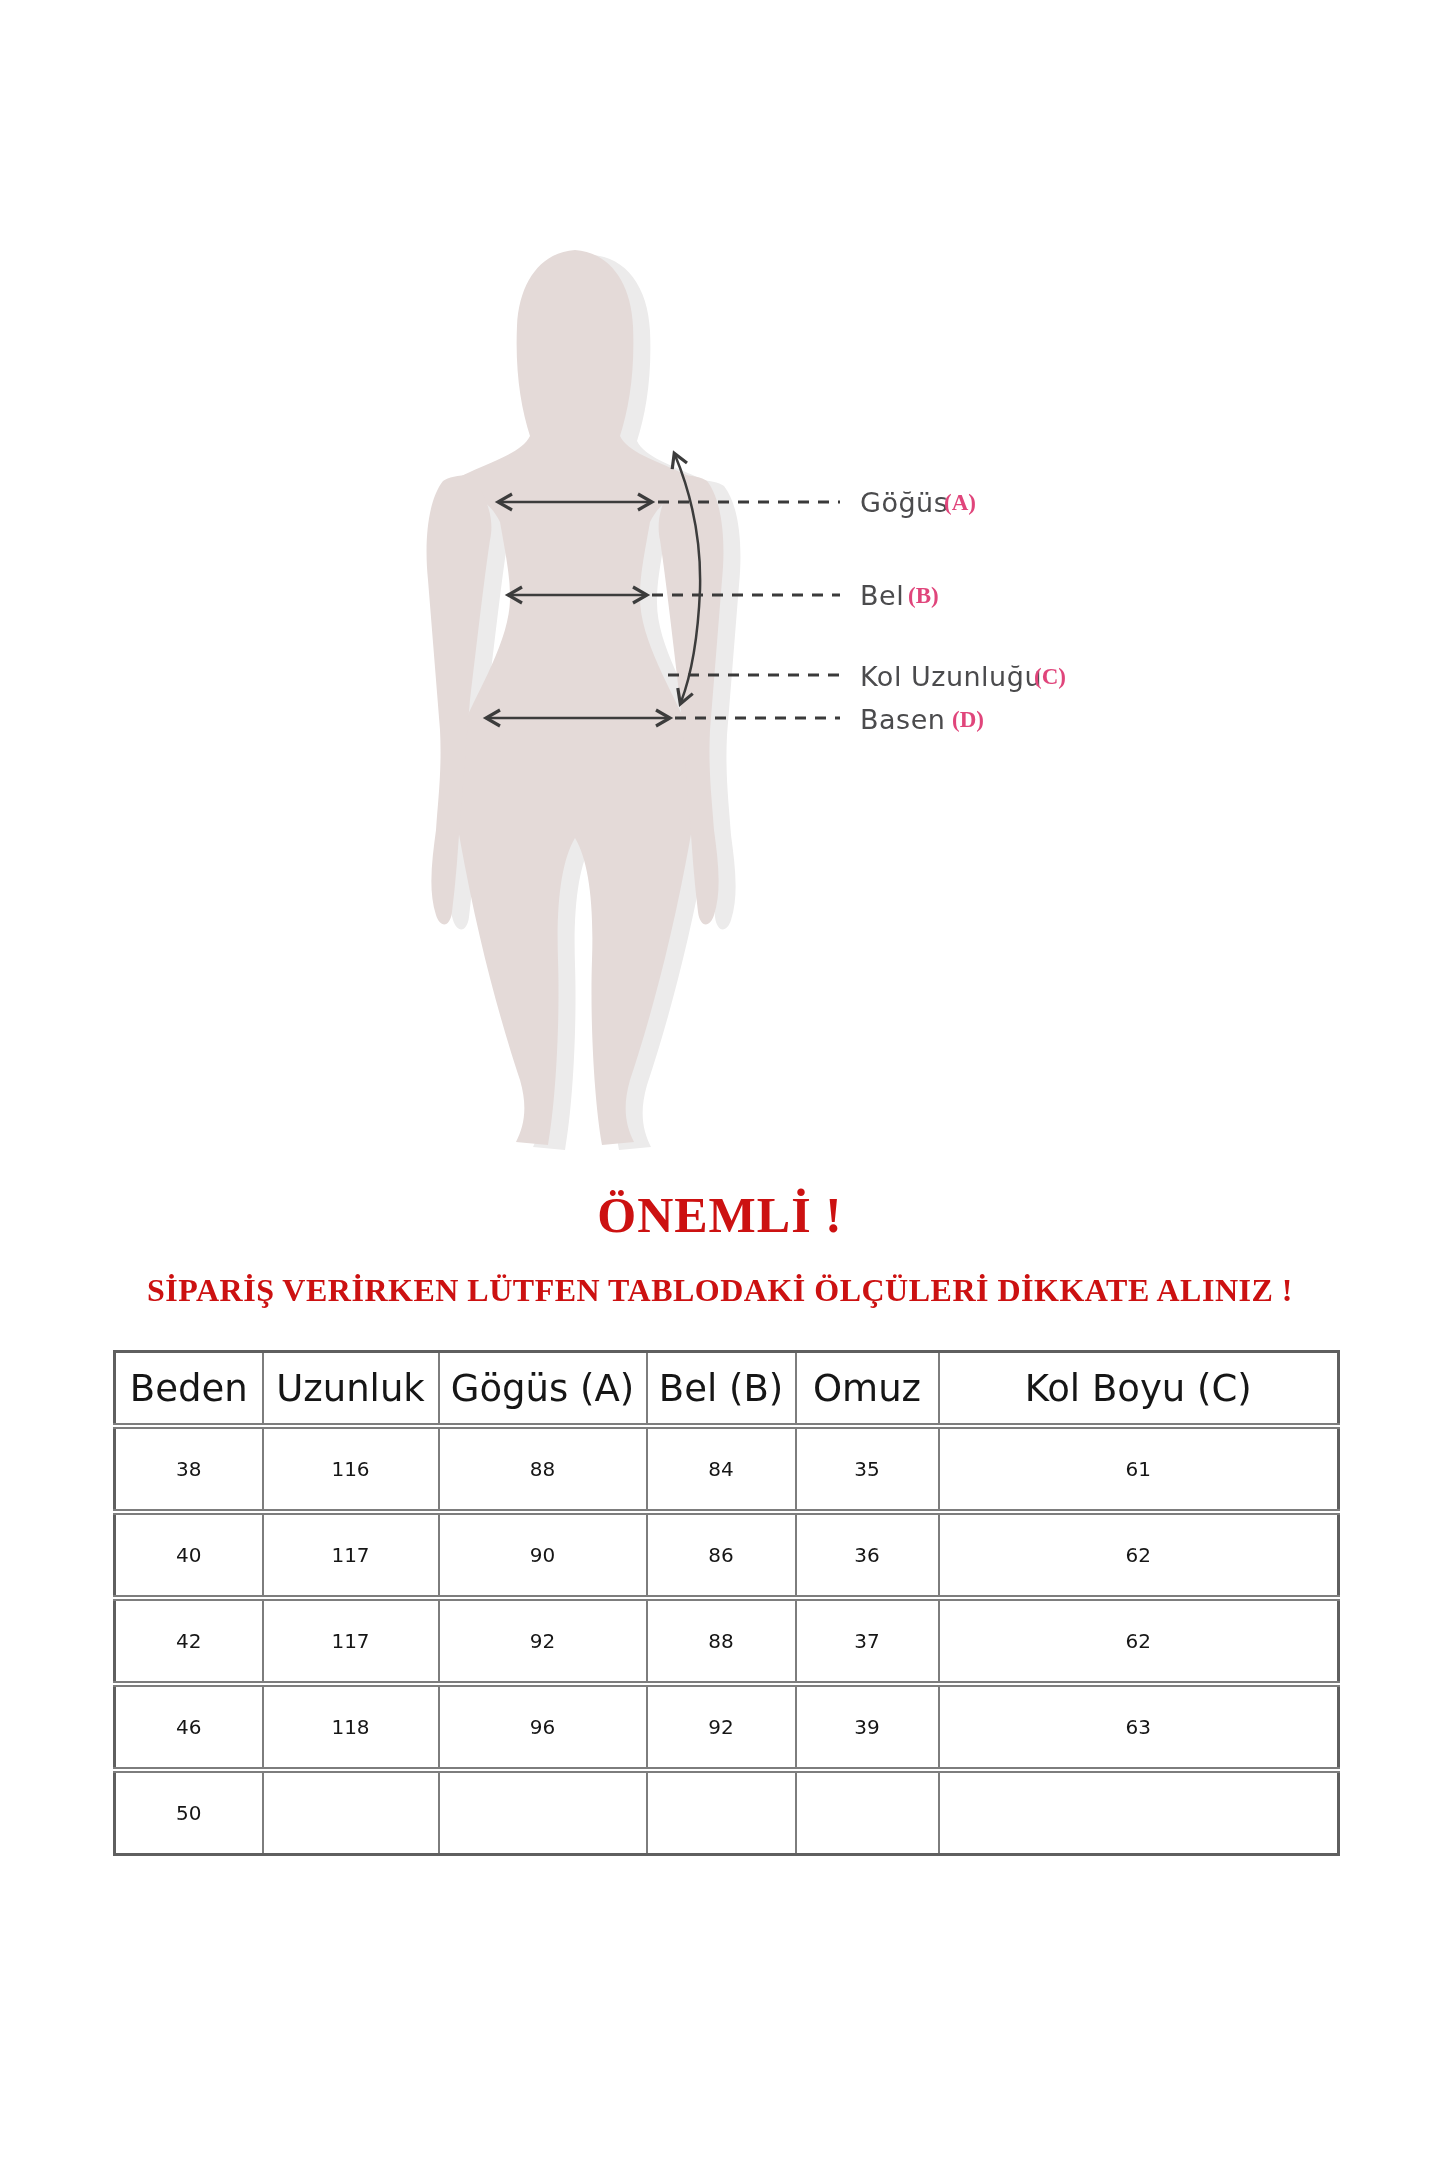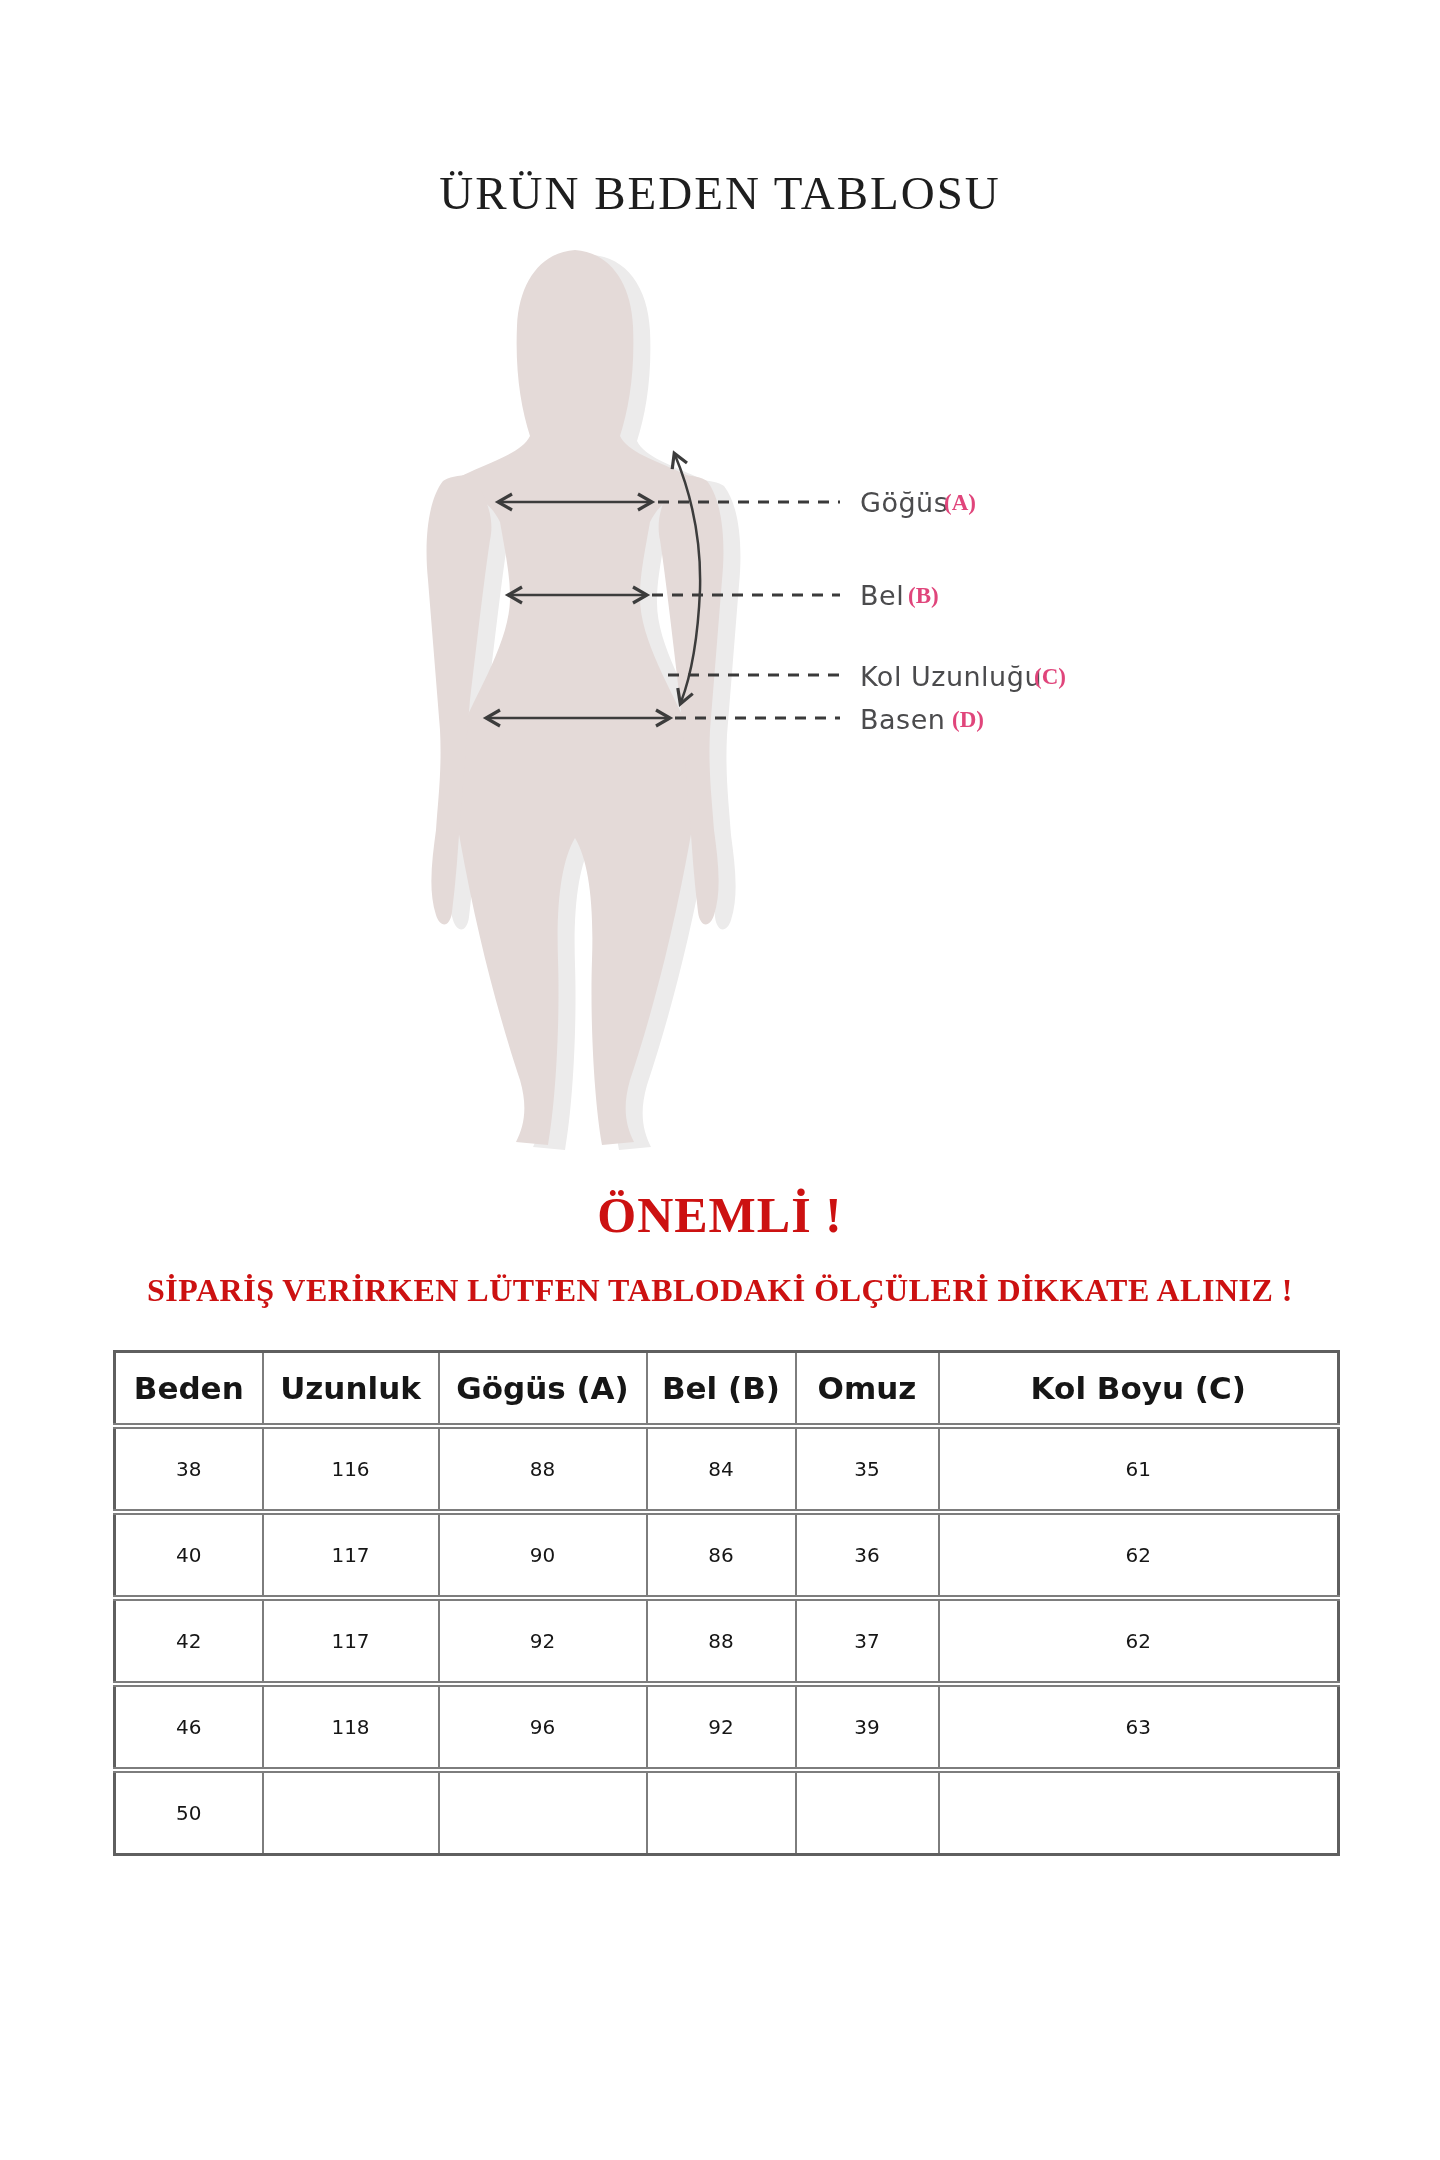--- a/index.html
+++ b/index.html
@@ -20,30 +20,29 @@
     font-family:"Liberation Serif",serif;font-weight:bold;font-size:32px;color:#cc1111;letter-spacing:0.5px;}
 
   table.size-table{position:absolute;left:113px;top:1350px;width:1224px;
     border-collapse:collapse;table-layout:fixed;
     border:3px solid #5f5f5f;}
   .size-table th,.size-table td{
     border-left:2px solid #7d7d7d;border-right:2px solid #7d7d7d;
     border-top:6px double #7d7d7d;
     text-align:center;vertical-align:middle;color:#161616;padding:0;}
   .size-table thead th{border-top:none;height:70px;
-    font-family:"DejaVu Sans",sans-serif;font-weight:bold;font-size:31px;}
+    font-family:"DejaVu Sans",sans-serif;font-weight:normal;font-size:37px;}
   .size-table tbody td{height:80px;font-size:20px;font-weight:normal;
     font-family:"DejaVu Sans",sans-serif;}
 </style>
 </head>
 <body>
 
 <div id="page">
 
-  <div class="main-title">ÜRÜN BEDEN TABLOSU</div>
 
   <svg id="diagram-svg" viewBox="330 240 770 920">
     <defs>
       <g id="fig">
 
         <path fill="currentColor" d="
           M 575 250
           C 541 252, 519 282, 517 326
           C 515 372, 521 408, 530 436
           C 522 452, 496 460, 470 472

